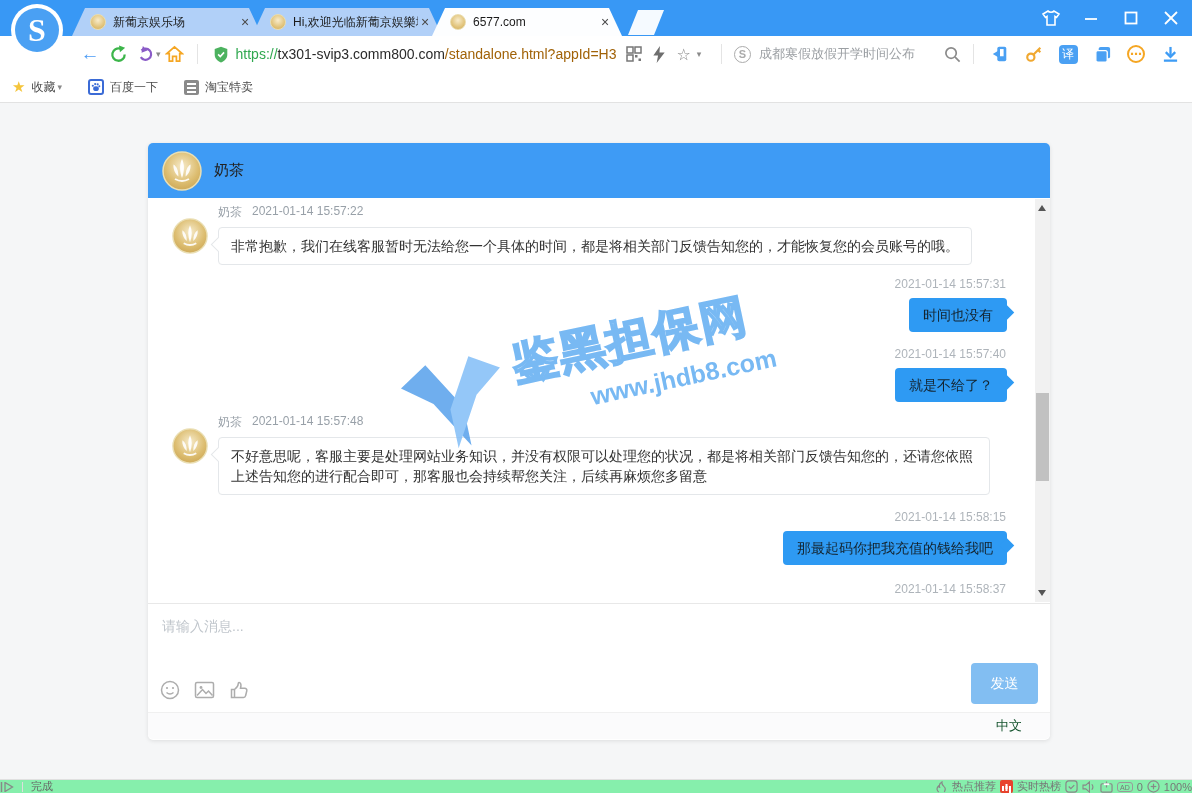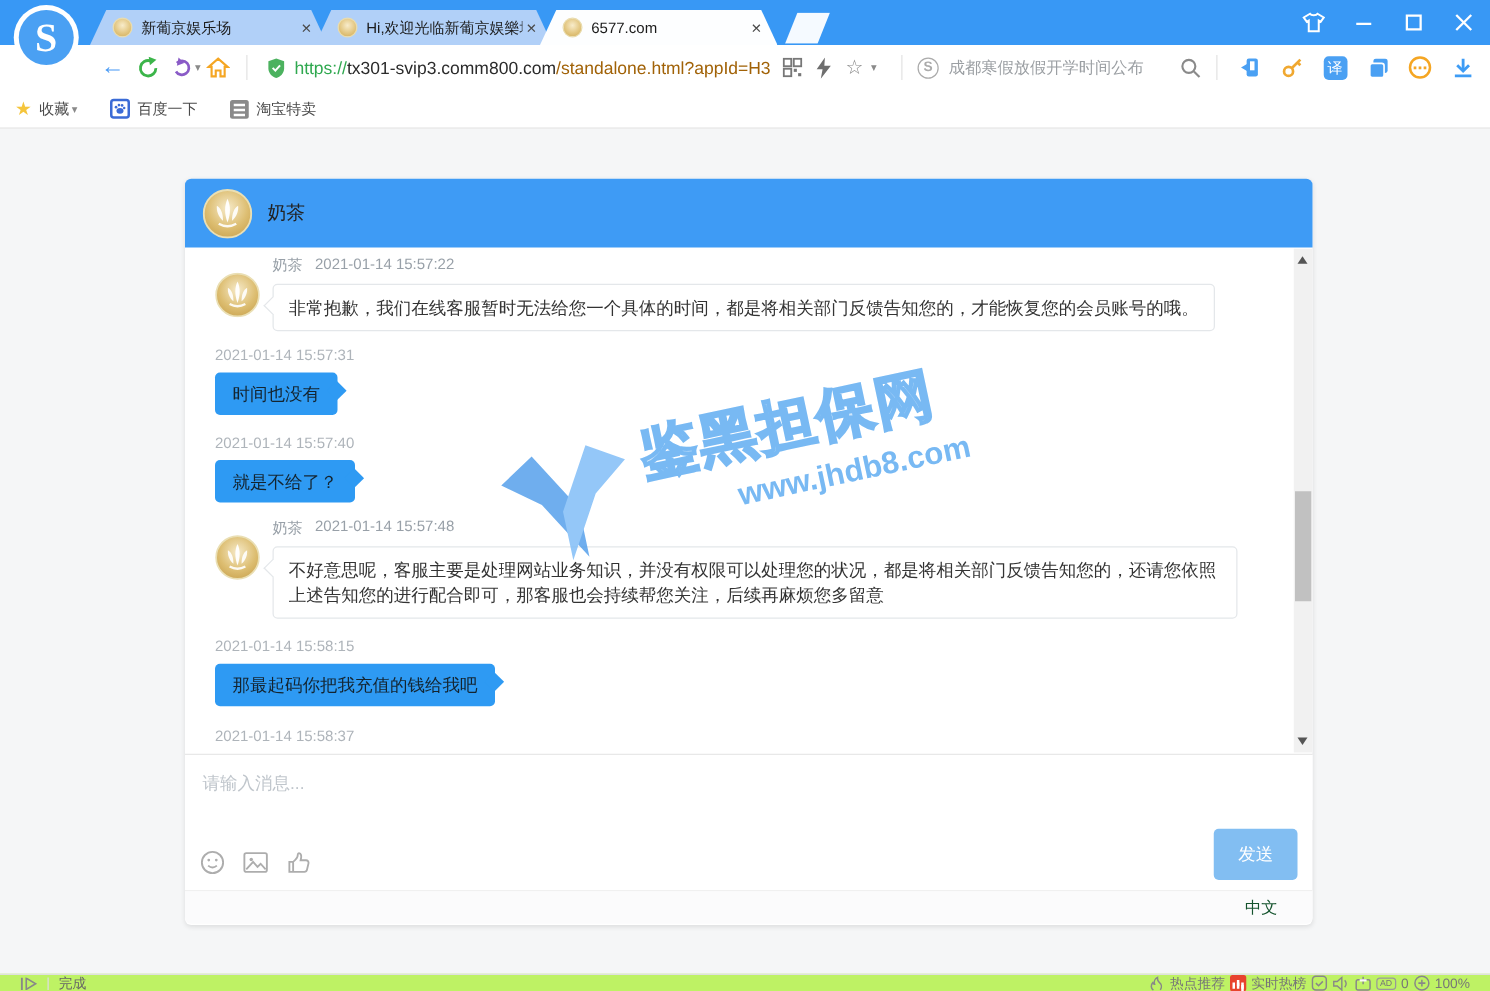--- a/index.html
+++ b/index.html
@@ -73,21 +73,21 @@
   .avatar36 { width:36px; height:36px; }
 
   .messages { position:relative; height:405px; overflow:hidden; padding:6px 40px 0 24px; }
   .m-agent { position:relative; padding-left:46px; }
   .m-agent .avatar-wrap { position:absolute; left:0; top:14px; }
   .m-meta { display:flex; gap:10px; font-size:12px; color:#98A0A8; margin-bottom:6px; }
   .bubble-left { display:inline-block; position:relative; background:#fff; border:1px solid #E4E7EA;
     border-radius:4px; padding:8px 12px; font-size:14px; line-height:20px; color:#333; max-width:772px; text-align:left; }
   .bubble-left::before { content:""; position:absolute; left:-6px; top:11px; width:10px; height:10px;
     background:#fff; border-left:1px solid #E4E7EA; border-bottom:1px solid #E4E7EA; transform:rotate(45deg); }
-  .m-user { text-align:left; }
+  .m-user { text-align:right; }
   .time-r { font-size:12px; color:#AEB4BA; margin-bottom:7px; padding-right:4px; }
   .bubble-right { display:inline-block; position:relative; background:#2E9AF3; border-radius:4px;
     padding:8px 14px; font-size:14px; line-height:18px; color:#14242F; margin-right:3px; }
   .bubble-right::after { content:""; position:absolute; right:-5px; top:9px; width:11px; height:11px;
     background:#2E9AF3; transform:rotate(45deg); }
   .mt12 { margin-top:12px; } .mt15 { margin-top:15px; } .mt17 { margin-top:17px; }
 
   .chat-scrollbar { position:absolute; right:0; top:1px; width:15px; height:403px; background:#F1F1F1; cursor:pointer; }
   .sb-arrow { position:absolute; left:3px; width:0; height:0; border-left:4.5px solid transparent;
     border-right:4.5px solid transparent; }
@@ -109,23 +109,23 @@
 
   
   .watermark { position:absolute; left:395px; top:215px; width:390px; transform:rotate(-12deg);
     opacity:.8; pointer-events:none; display:flex; align-items:flex-start; }
   .wm-text { margin-left:6px; }
   .wm-title { font-size:46px; font-weight:bold; color:rgba(87,168,241,.35);
     -webkit-text-stroke:2px #57A8F1; letter-spacing:2px; white-space:nowrap; }
   .wm-url { font-size:25px; font-weight:bold; color:#57A8F1; margin:2px 0 0 70px; white-space:nowrap; }
 
   
-  .statusbar { position:absolute; bottom:0; left:0; width:100%; height:14px; background:#bef264;
+  .statusbar { position:absolute; bottom:0; left:0; width:100%; height:14px; background:#86efac;
     border-top:1px solid #E0E0E0; display:flex; align-items:center; font-size:11px; color:#666;
-    padding:0 16px; }
+    padding:0 0; }
   .sb-left { display:flex; align-items:center; gap:8px; }
   .sb-right { margin-left:auto; display:flex; align-items:center; gap:4px; }
   .sb-item { display:flex; align-items:center; gap:4px; color:#777; cursor:pointer; }
   .sb-div { width:1px; height:10px; background:#DDD; }
   .redchart { width:13px; height:13px; background:#E8432D; border-radius:2px; position:relative; }
   .redchart::before { content:""; position:absolute; left:2px; bottom:2px; width:2px; height:5px; background:#fff;
     box-shadow:3.5px 0 0 #fff, 3.5px -2px 0 #fff, 7px 0 0 #fff, 7px 2px 0 #fff; }
   .ad-badge { border:1px solid #999; border-radius:3px; font-size:7px; color:#777; padding:0 2px;
     height:10px; line-height:9px; }
 </style>

